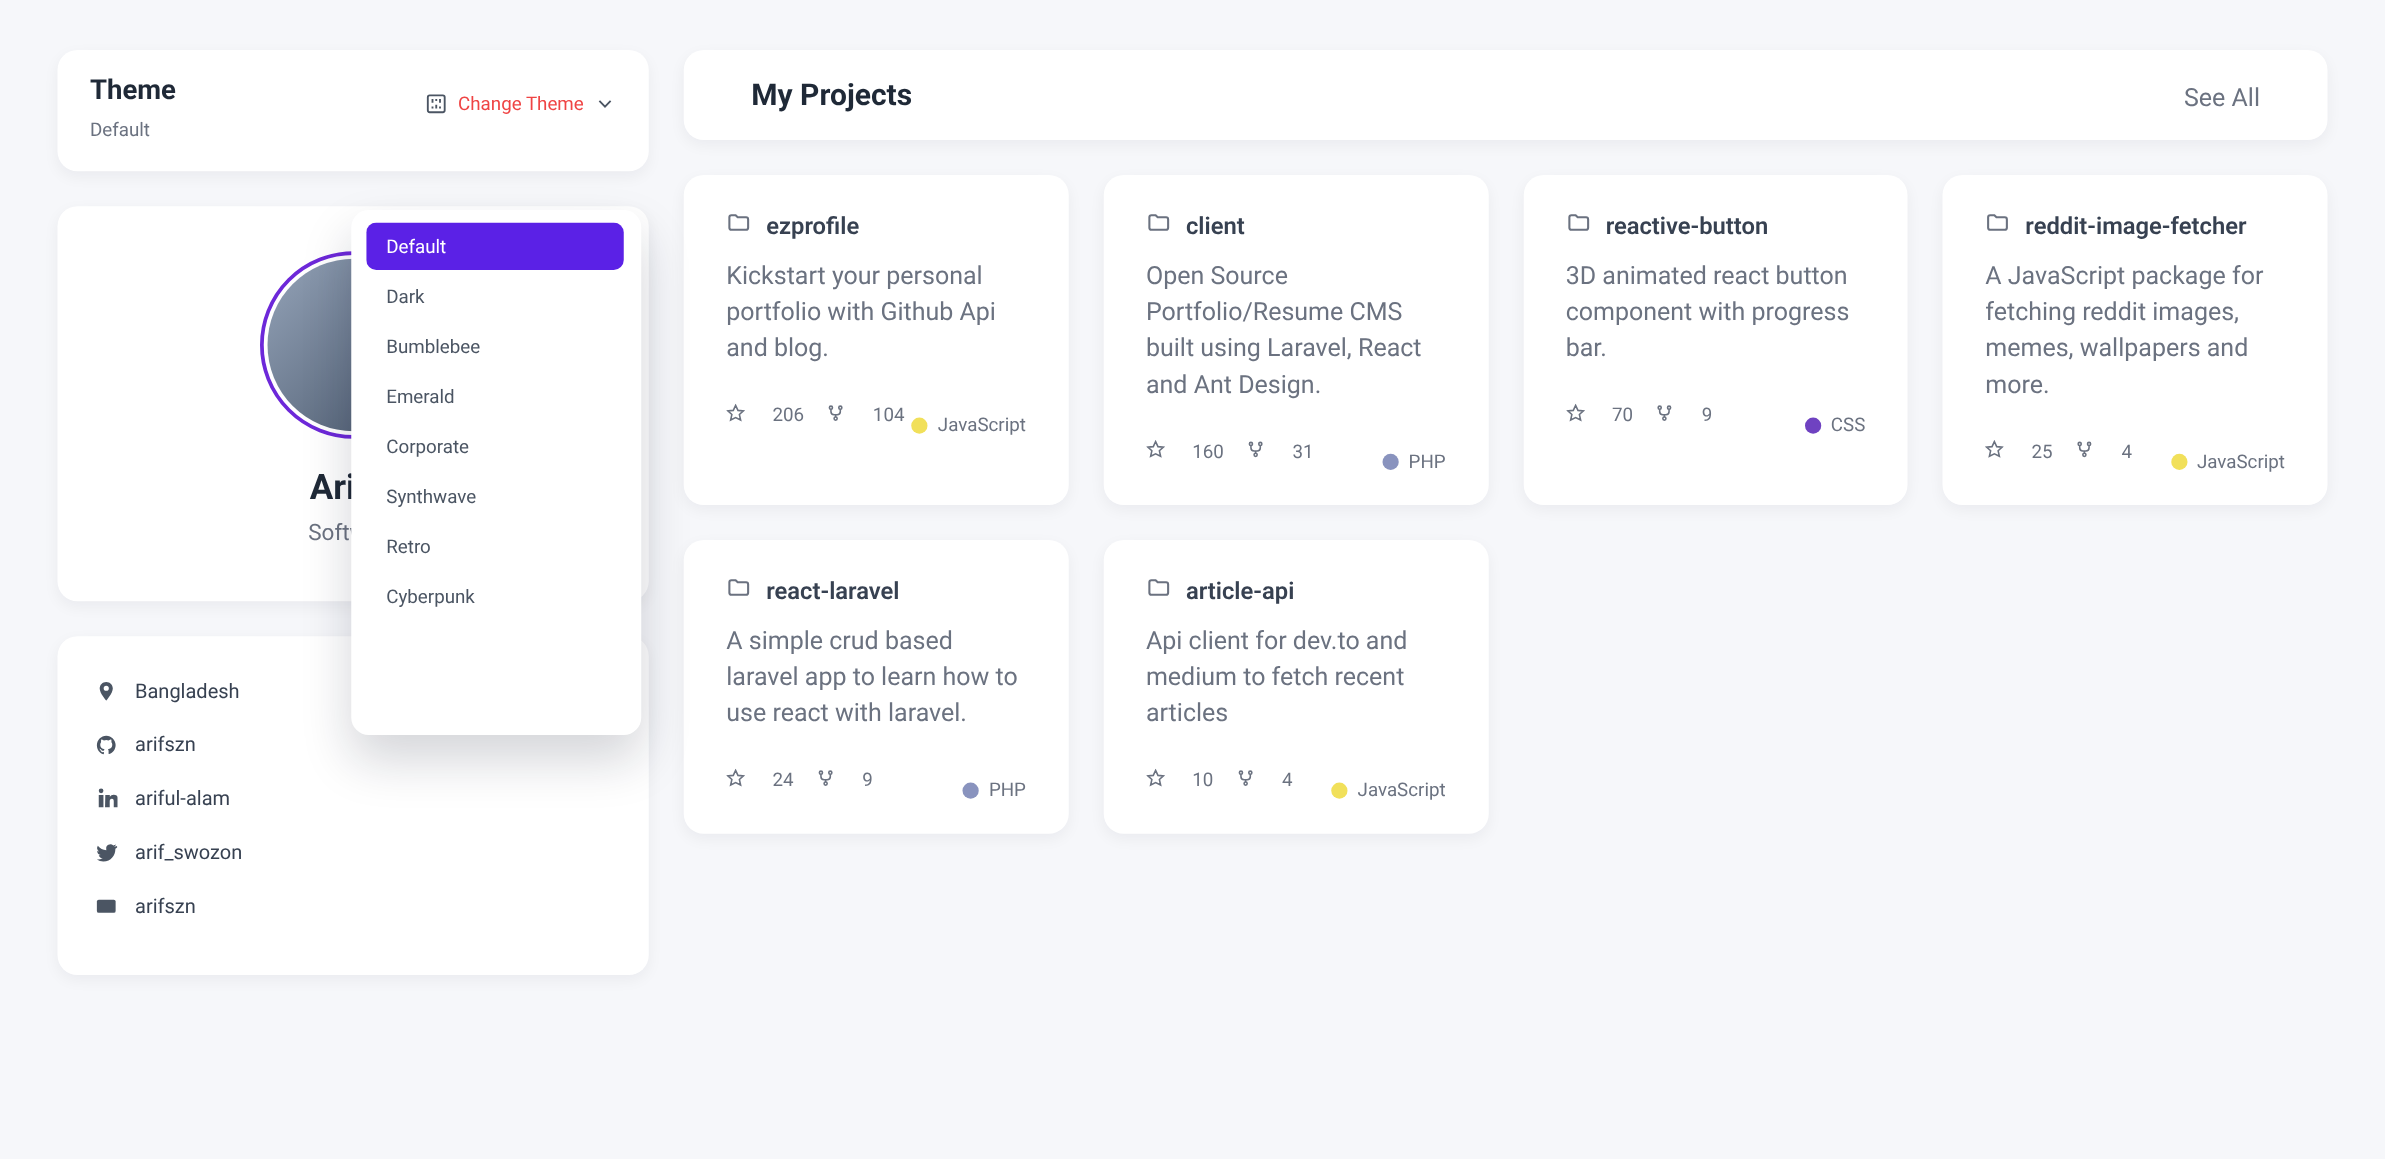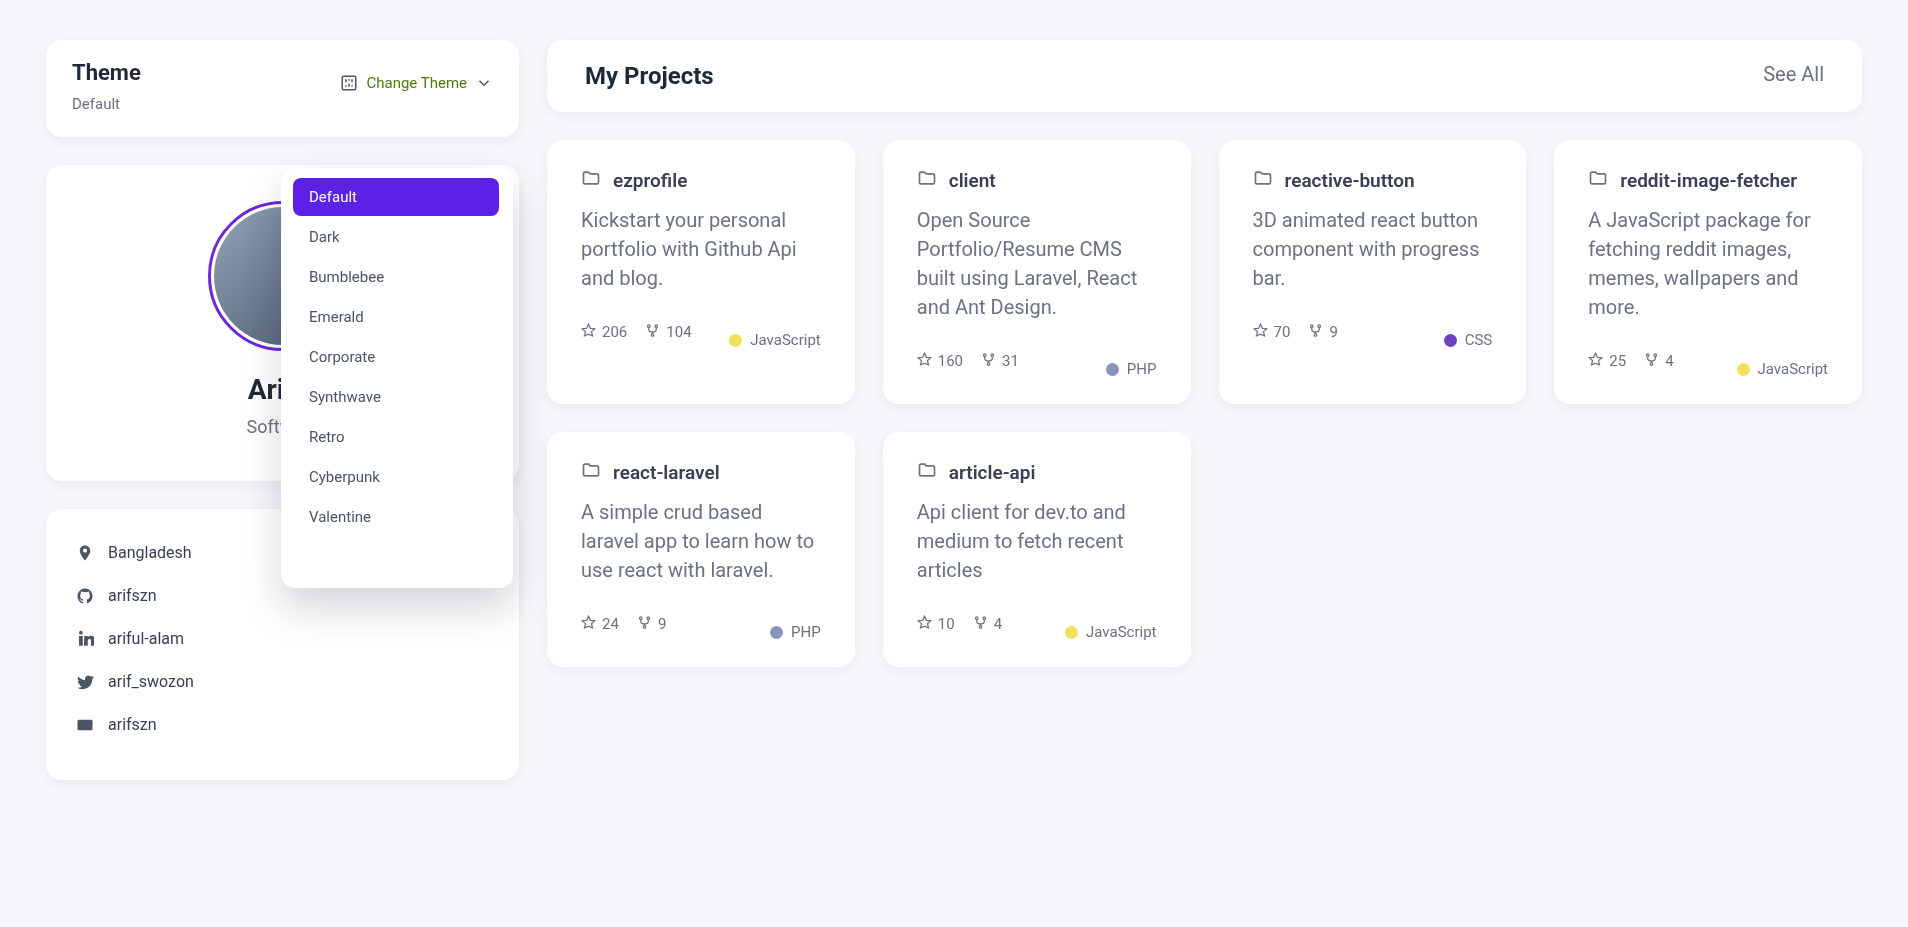--- a/index.html
+++ b/index.html
@@ -5,49 +5,49 @@
 * { margin:0; padding:0; box-sizing:border-box; font-family: -apple-system, BlinkMacSystemFont, "Segoe UI", Roboto, Helvetica, Arial, sans-serif; }
 body { background:#f6f7fa; color:#334155; padding:40px 46px; }
 .layout { display:flex; gap:28px; }
 .left { width:473px; flex-shrink:0; }
 .right { flex:1; }
 .card { background:#fff; border-radius:16px; box-shadow:0 4px 12px rgba(15,23,42,.05); }
 .theme-card { padding:20px 26px 24px; position:relative; }
 .theme-row { display:flex; align-items:flex-start; justify-content:space-between; }
 .theme-title { font-size:22px; font-weight:700; color:#1f2937; }
 .theme-sub { color:#6b7280; font-size:15px; margin-top:10px; }
-.change-theme { display:flex; align-items:flex-start; gap:8px; color:#4d7c0f; font-size:15px; cursor:pointer; padding-top:14px;}
+.change-theme { display:flex; align-items:flex-start; gap:8px; color:#ef4444; font-size:15px; cursor:pointer; padding-top:14px;}
 .change-theme svg { width:18px; height:18px; stroke:#4b5563; }
 .dropdown { position:absolute; top:128px; right:6px; width:232px; height:420px; background:#fff; border-radius:14px; box-shadow:0 20px 40px rgba(15,23,42,.18); padding:10px 8px 10px 12px; overflow:hidden; z-index:5;}
 .dropdown-scroll { height:100%; overflow-y:auto; padding-right:6px; }
 .dropdown-item { padding:10px 16px; border-radius:8px; font-size:15px; color:#4b5563; cursor:pointer; margin-bottom:2px;}
 .dropdown-item.active { background:#5b21e6; color:#fff; }
 .dropdown-scroll::-webkit-scrollbar { width:9px; }
 .dropdown-scroll::-webkit-scrollbar-track { background:transparent; }
 .dropdown-scroll::-webkit-scrollbar-thumb { background:#9aa1ad; border-radius:6px; }
 .profile-card { margin-top:28px; padding:36px 30px 44px; text-align:center; }
 .avatar-wrap { width:150px; height:150px; border-radius:50%; border:3px solid #6d28d9; padding:3px; margin:0 auto 22px; }
 .avatar { width:100%; height:100%; border-radius:50%; background:linear-gradient(135deg,#94a3b8,#475569); }
 .profile-name { font-size:28px; font-weight:700; color:#1f2937; }
 .profile-role { font-size:18px; color:#6b7280; margin-top:10px; }
 .info-card { margin-top:28px; padding:26px 30px 30px; }
 .info-item { display:flex; align-items:center; gap:14px; color:#374151; font-size:16px; padding:8px 0 16px; }
 .info-item svg { width:18px; height:18px; fill:#4b5563; flex-shrink:0;}
-.projects-header { display:flex; align-items:flex-start; justify-content:space-between; padding:22px 38px; }
+.projects-header { display:flex; align-items:flex-end; justify-content:space-between; padding:22px 54px; }
 .projects-title { font-size:24px; font-weight:700; color:#1f2937; }
 .see-all { color:#6b7280; font-size:20px; cursor:pointer; }
 .projects-grid { display:grid; grid-template-columns:1fr 1fr 1fr 1fr; gap:28px; margin-top:28px; }
 .project { padding:28px 34px 26px; cursor:pointer;}
 .proj-head { display:flex; align-items:center; gap:12px; margin-bottom:14px; }
 .proj-head svg { width:20px; height:20px; stroke:#6b7280; fill:none; stroke-width:2;}
 .proj-name { font-size:19px; font-weight:600; color:#374151; }
 .proj-desc { font-size:20px; color:#6b7280; line-height:1.45; min-height:46px; }
 .proj-foot { display:flex; align-items:center; justify-content:space-between; margin-top:22px; color:#6b7280; font-size:15px;}
 .stats { display:flex; align-items:center; gap:18px; }
-.stat { display:flex; align-items:center; gap:6px; }
+.stat { display:flex; align-items:center; gap:22px; }
 .stat svg { width:15px; height:15px; stroke:#6b7280; fill:none; stroke-width:2;}
 .lang { display:flex; align-items:center; gap:8px;margin-top:16px; }
 .lang-dot { width:13px; height:13px; border-radius:50%; }
 </style>
 </head>
 <body>
 
 <div class="layout">
   <div class="left">
     <div class="card theme-card">
@@ -70,21 +70,20 @@
       <div class="dropdown">
         <div class="dropdown-scroll" id="theme-options">
             <div class="dropdown-item active">Default</div>
             <div class="dropdown-item">Dark</div>
             <div class="dropdown-item">Bumblebee</div>
             <div class="dropdown-item">Emerald</div>
             <div class="dropdown-item">Corporate</div>
             <div class="dropdown-item">Synthwave</div>
             <div class="dropdown-item">Retro</div>
             <div class="dropdown-item">Cyberpunk</div>
-            <div class="dropdown-item">Valentine</div>
           </div>
       </div>
     </div>
 
     <div class="card profile-card">
       <div class="avatar-wrap">
           <div class="avatar"></div>
         </div>
       <div class="profile-name">Ariful</div>
       <div class="profile-role">Software</div>

